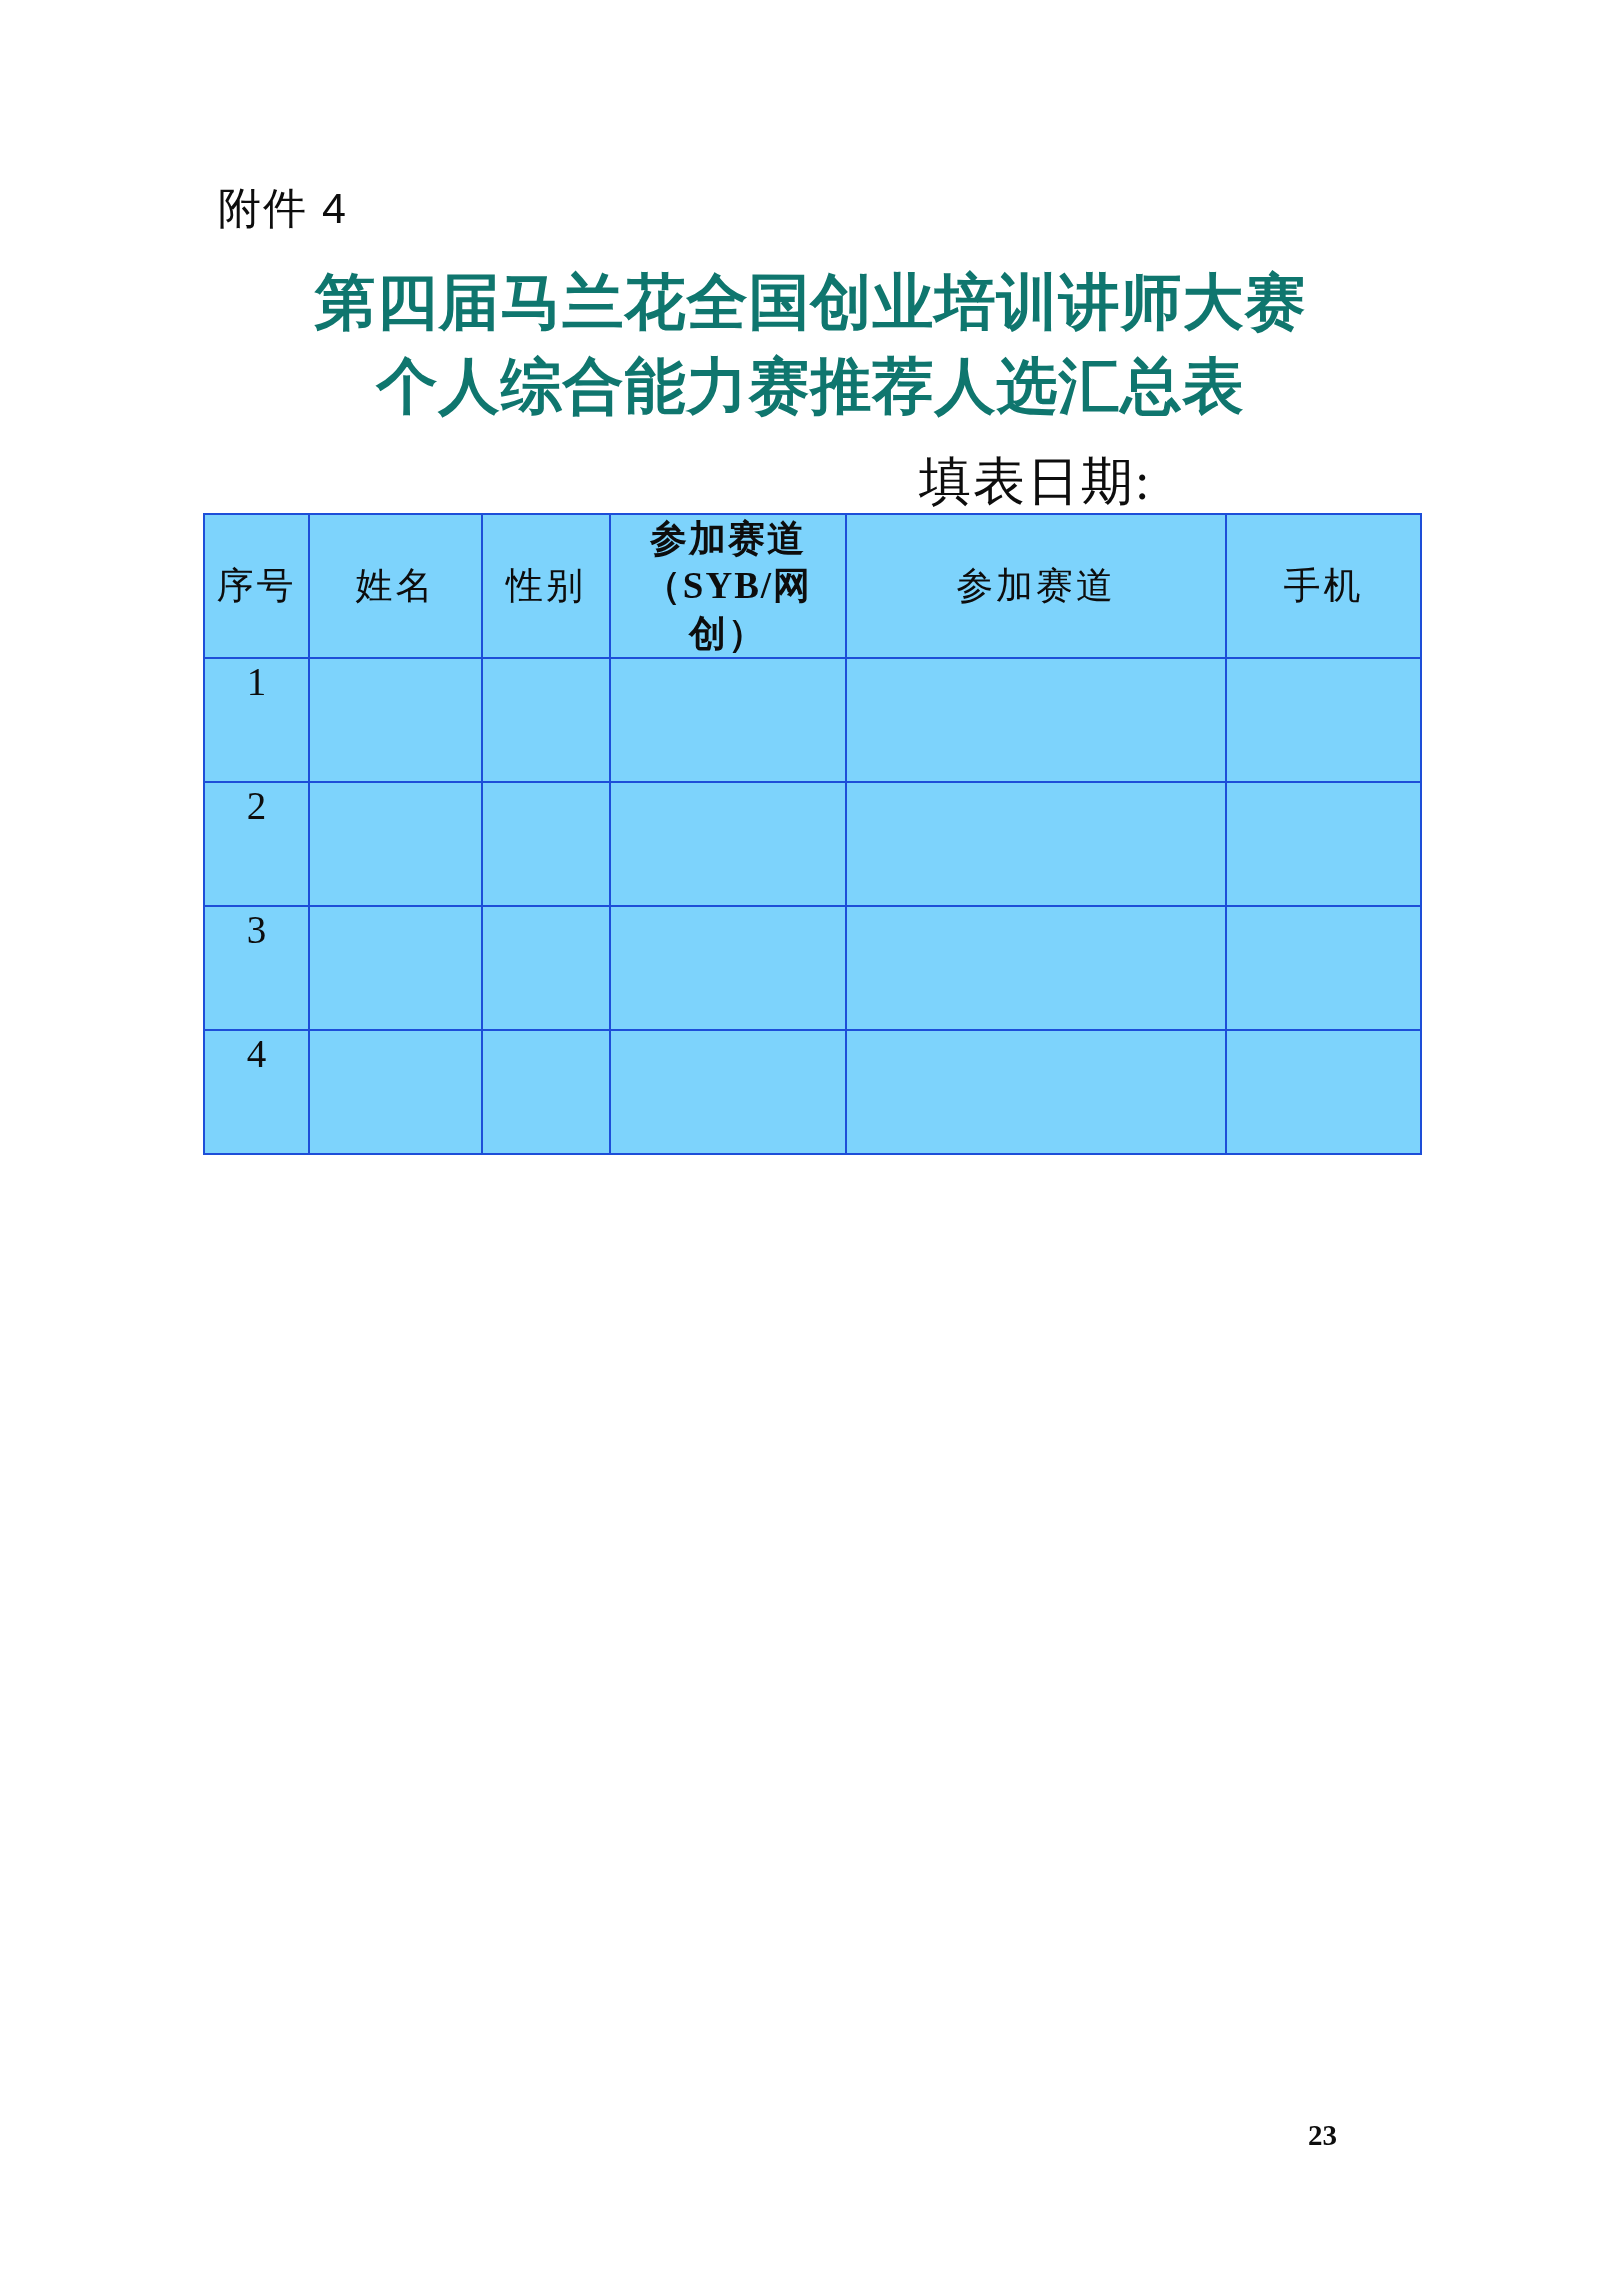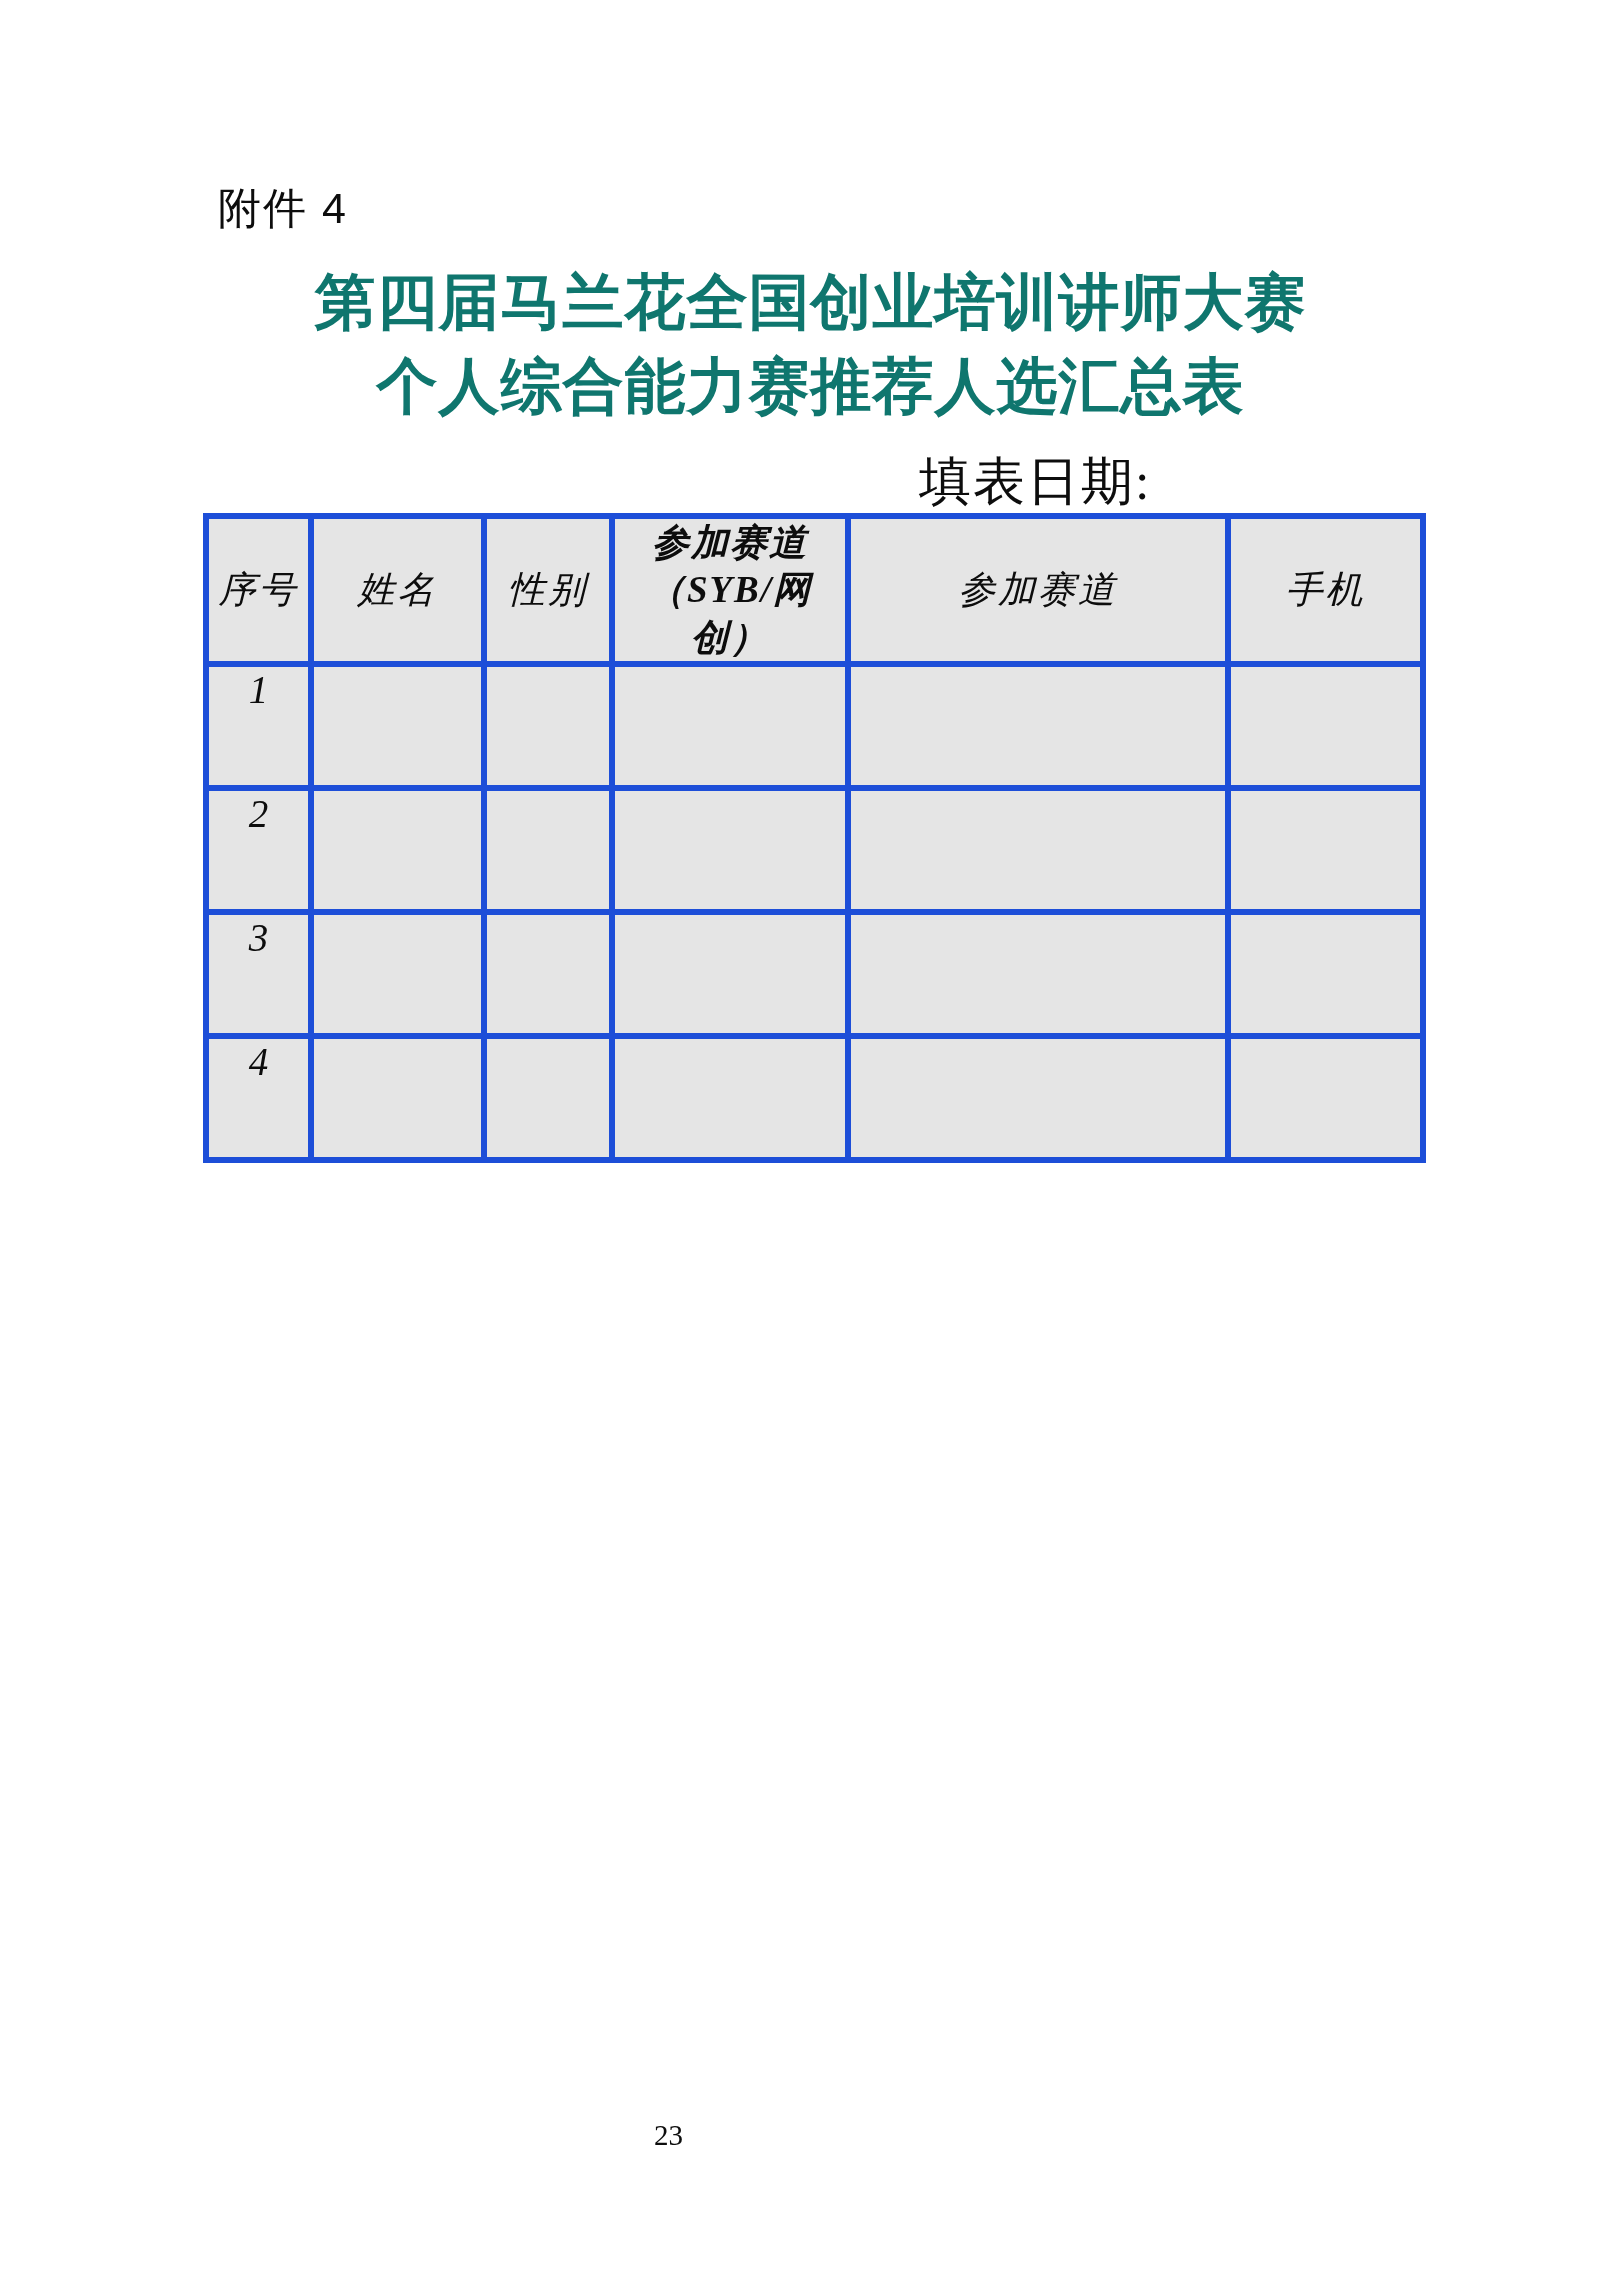--- a/index.html
+++ b/index.html
@@ -57,24 +57,23 @@
   }
   table.roster {
     position: absolute;
     left: 203px;
     top: 513px;
     width: 1217px;
     border-collapse: collapse;
     table-layout: fixed;
   }
   table.roster th, table.roster td {
-    border: 6px solid #1d4ed8;
+    border: 2px solid #1d4ed8;
     padding: 0;
-    background: #e5e5e5;
-    font-style: italic;
+    background: #7dd3fc;
   }
   table.roster { border: 2px solid #2a2a2a; }
   thead tr { height: 124px; }
   tbody tr { height: 124px; }
   th {
     font-weight: 400;
     font-size: 37px;
     letter-spacing: 2.9px;
     text-align: center;
     vertical-align: middle;
@@ -89,23 +88,24 @@
     font-size: 39px;
     line-height: 1.2;
     color: #0d0d0d;
   }
   td.blank-cell { vertical-align: top; }
   .page-number {
     position: absolute;
     left: 0;
     top: 2119px;
     width: 1337px;
-    text-align: center;
+    text-align: right;
     font-size: 29px;
     color: #0d0d0d;
+    font-weight: bold;
   }
 </style>
 </head>
 <body>
 
 <div class="page">
 
   <div class="attachment-label">附件 4</div>
 
   <div class="doc-title">

